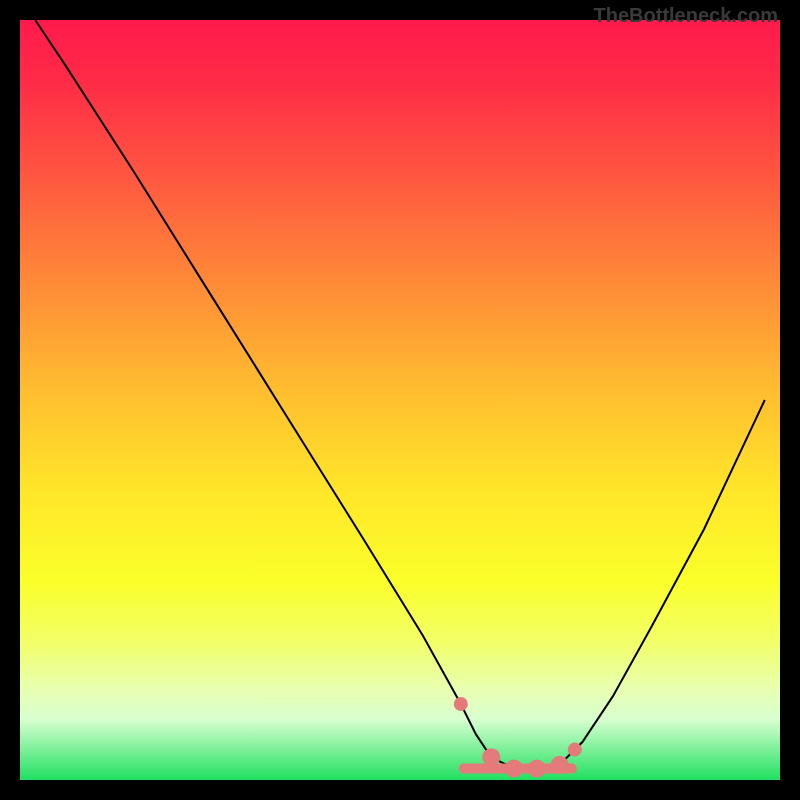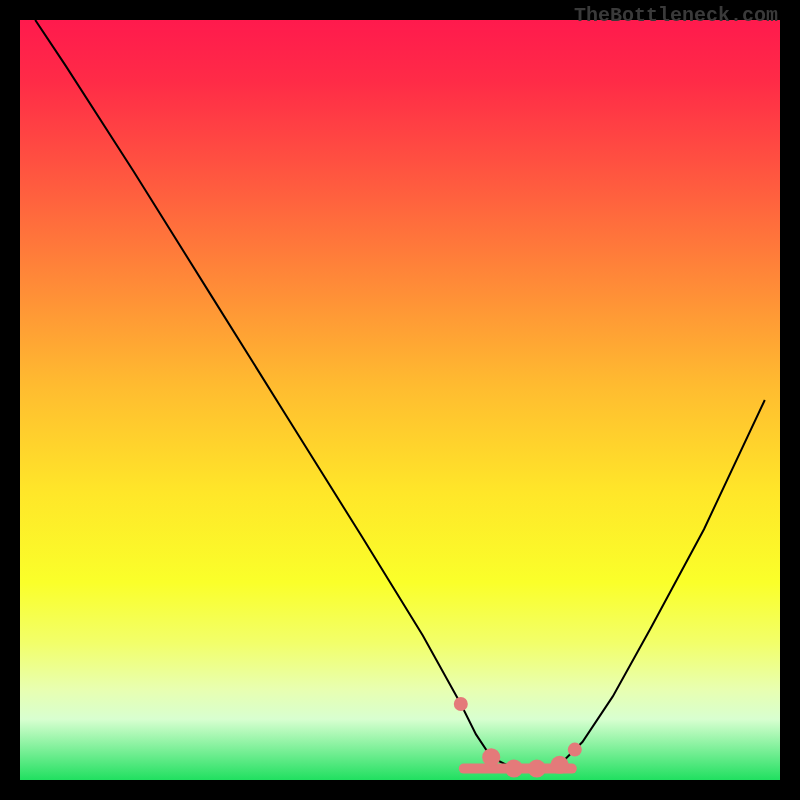--- a/index.html
+++ b/index.html
@@ -12,21 +12,21 @@
     #ff5540 20%,
     #ff8838 34%,
     #ffbb30 48%,
     #ffe629 62%,
     #faff2a 74%,
     #f2ff6a 82%,
     #e8ffb0 88%,
     #d8ffd0 92%,
     #20e060 100%)}
 .attribution{position:absolute;top:4px;right:22px;color:#3a3a3a;
-  font-family:Liberation Mono, monospace;font-size:20px;font-weight:600;z-index:3}
+  font-family:Liberation Sans, sans-serif;font-size:20px;font-weight:600;z-index:3}
 svg.curve{position:absolute;left:0;top:0;width:100%;height:100%;z-index:2}
 </style>
 </head>
 <body>
 
 <div class="attribution">TheBottleneck.com</div>
 
 <div class="chart-wrap">
   <div class="plot-area"></div>
   <svg class="curve" viewBox="0 0 760 760" preserveAspectRatio="none">

